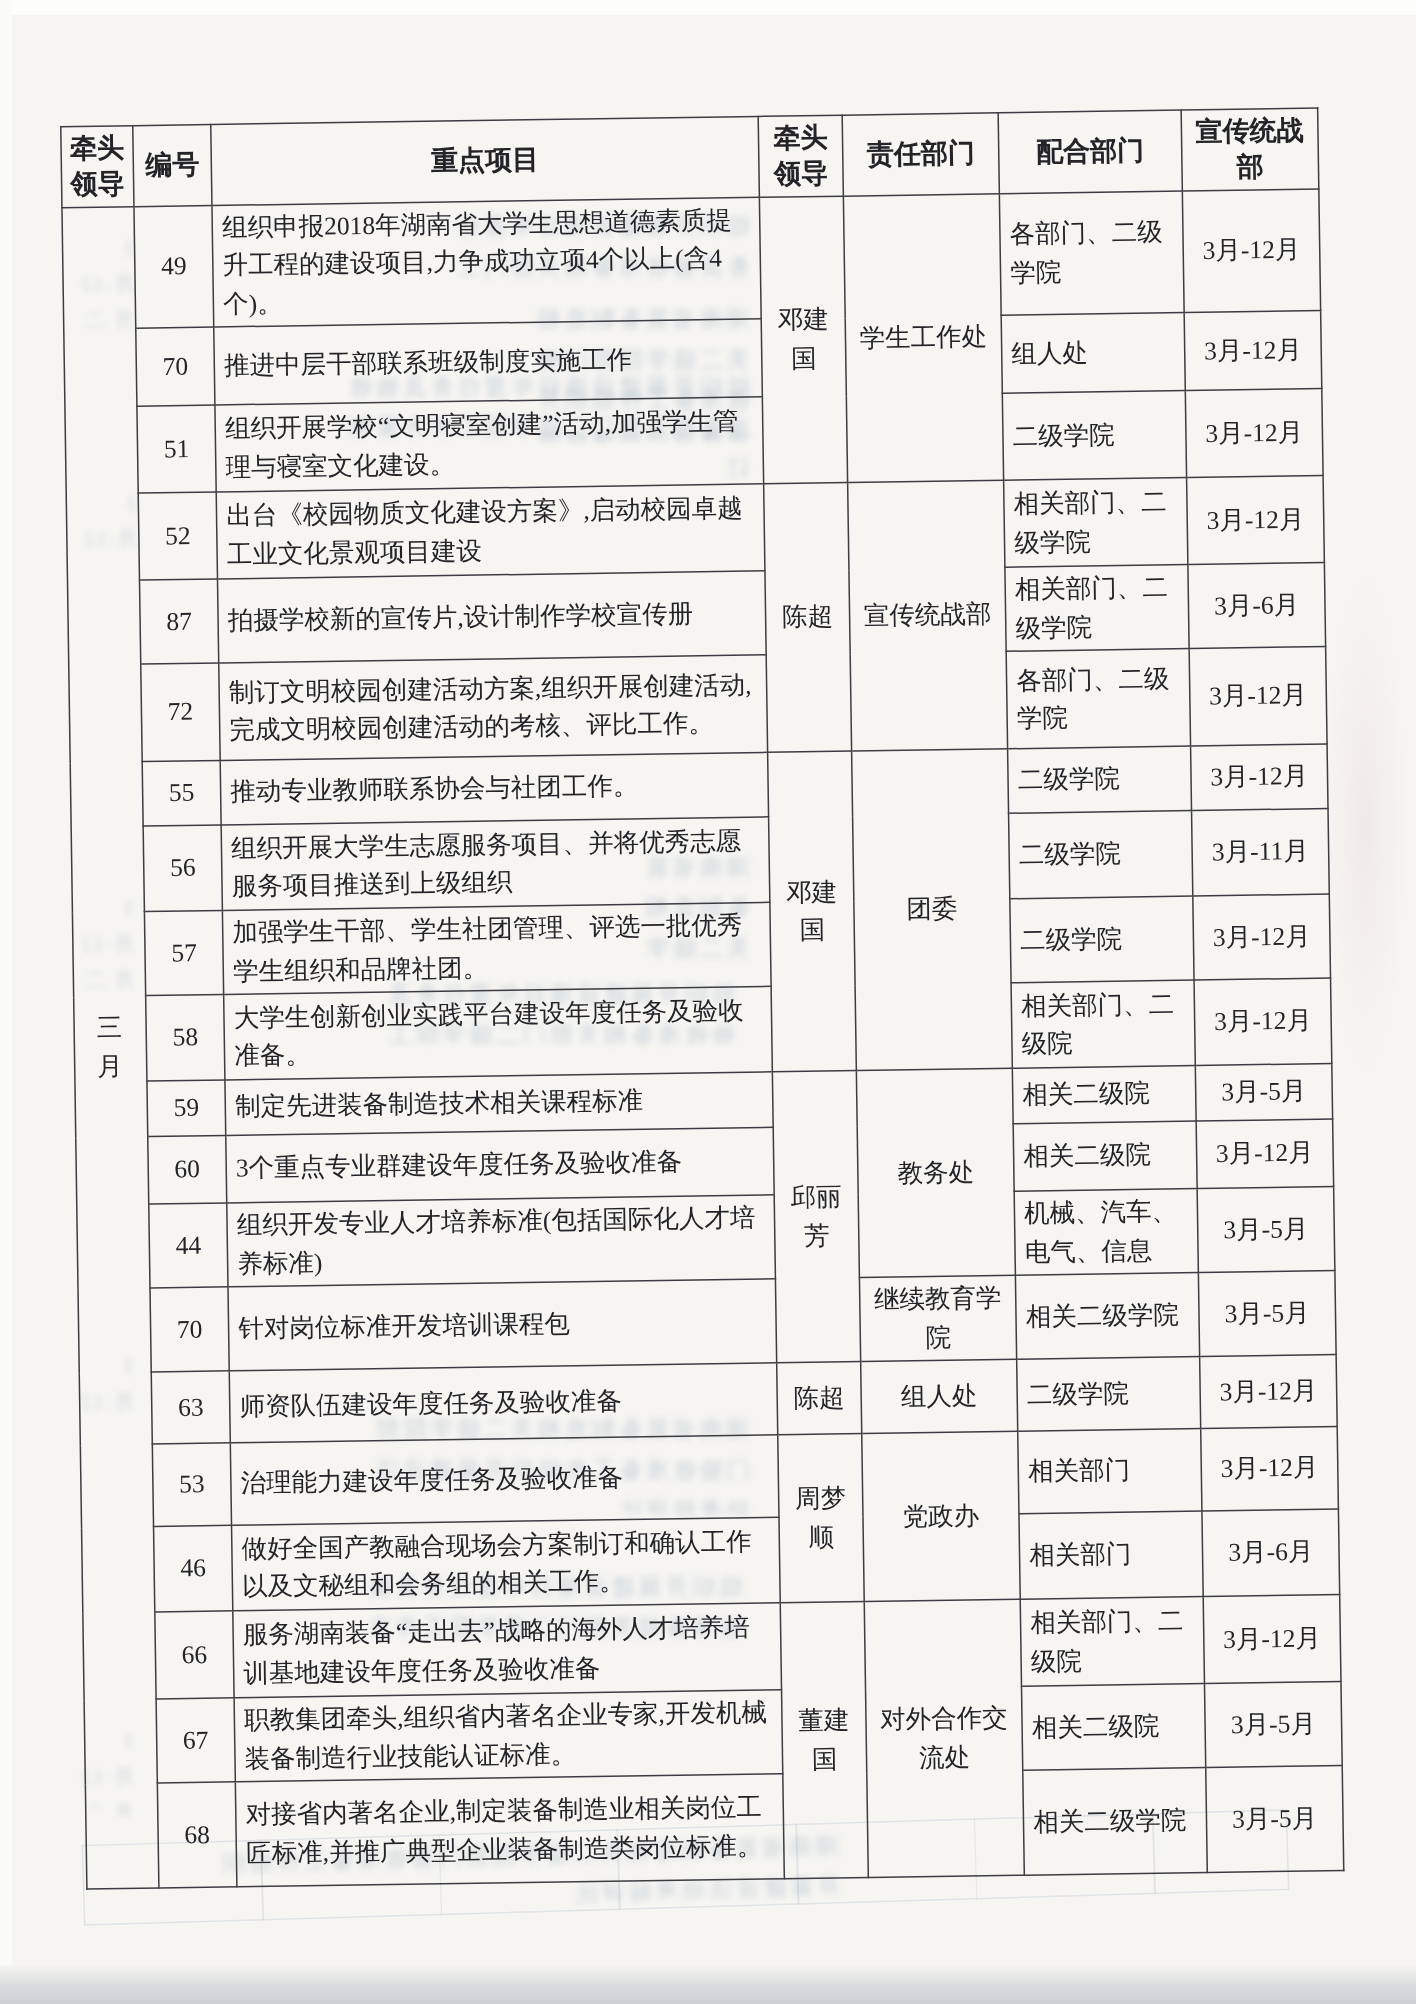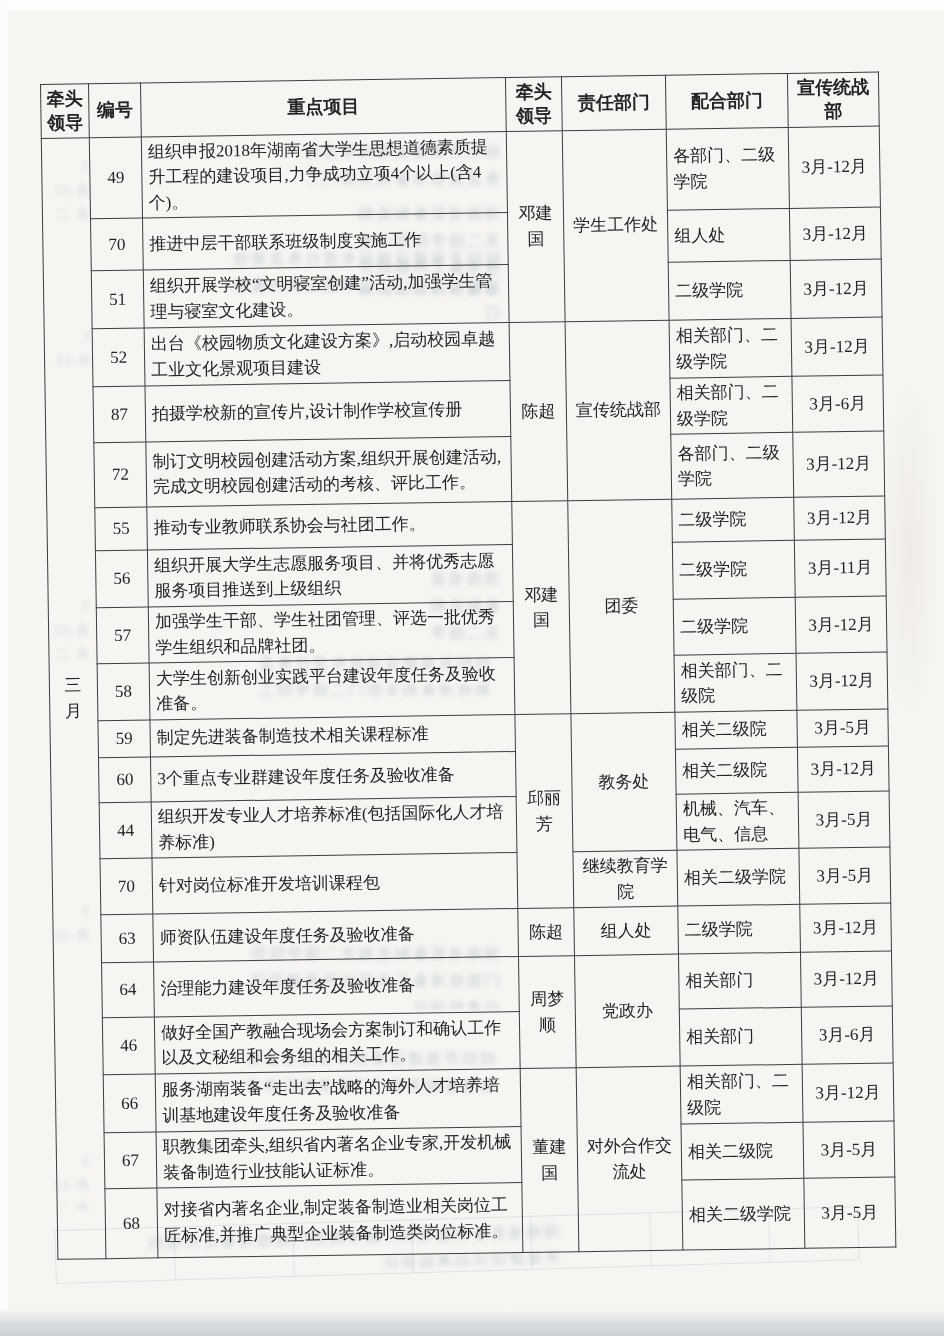--- a/index.html
+++ b/index.html
@@ -210,21 +210,21 @@
   <tr style="height:48px">
     <td class="c-num">63</td>
     <td class="c-project">师资队伍建设年度任务及验收准备</td>
     <td class="c-leader">陈超</td>
     <td class="c-dept">组人处</td>
     <td class="c-coop">二级学院</td>
     <td class="c-sched">3月-12月</td>
   </tr>
 
   <tr style="height:55px">
-    <td class="c-num">64</td>
+    <td class="c-num">53</td>
     <td class="c-project">治理能力建设年度任务及验收准备</td>
     <td class="c-leader" rowspan="2">周梦顺</td>
     <td class="c-dept" rowspan="2">党政办</td>
     <td class="c-coop">相关部门</td>
     <td class="c-sched">3月-12月</td>
   </tr>
   <tr style="height:57px">
     <td class="c-num">46</td>
     <td class="c-project">做好全国产教融合现场会方案制订和确认工作以及文秘组和会务组的相关工作。</td>
     <td class="c-coop">相关部门</td>

